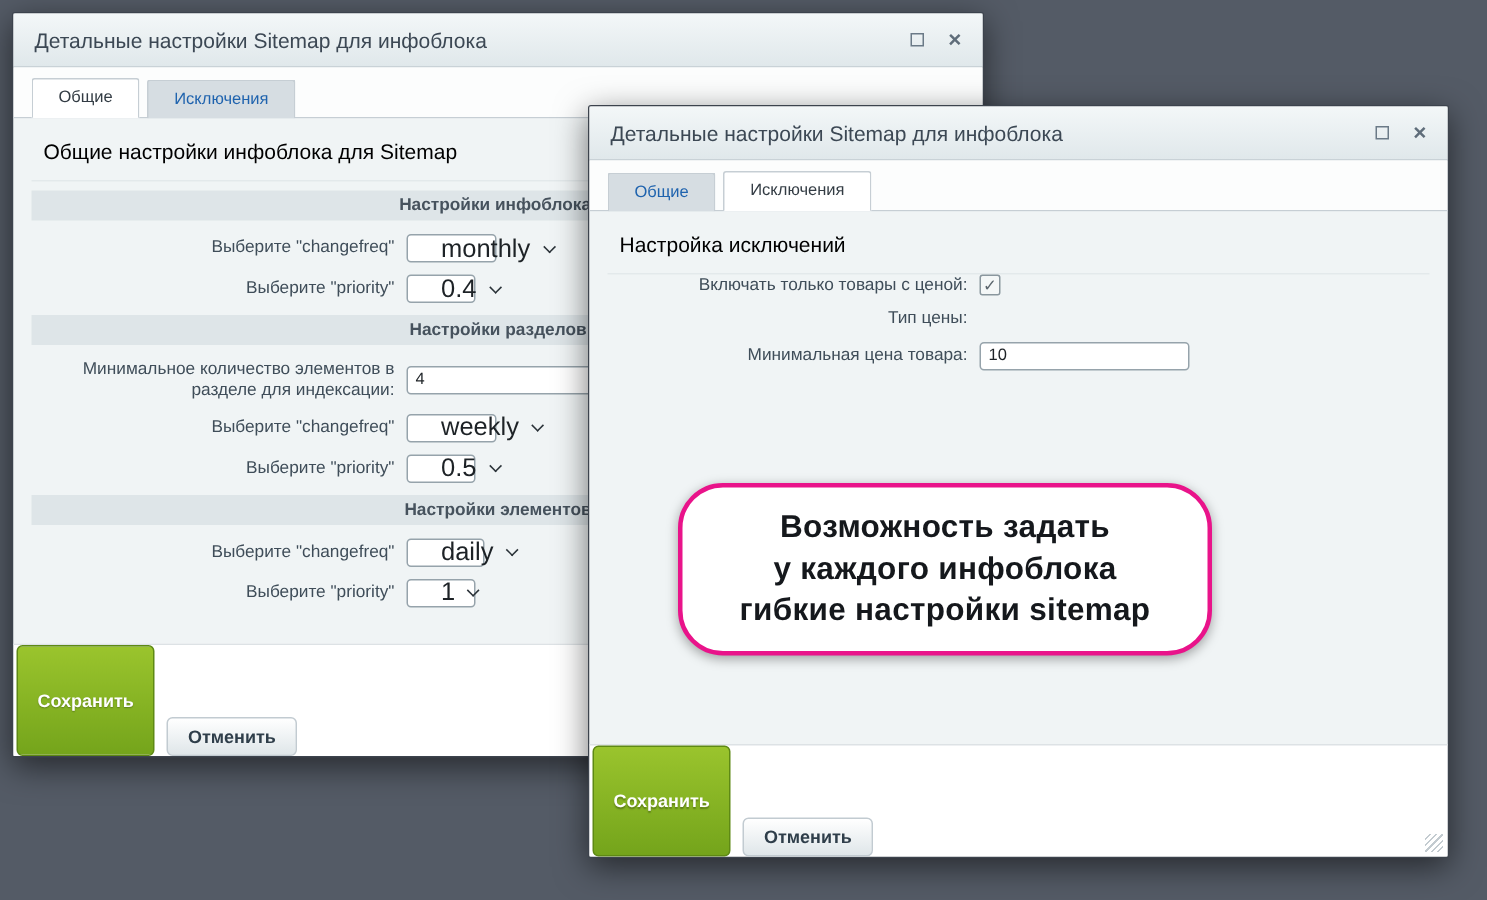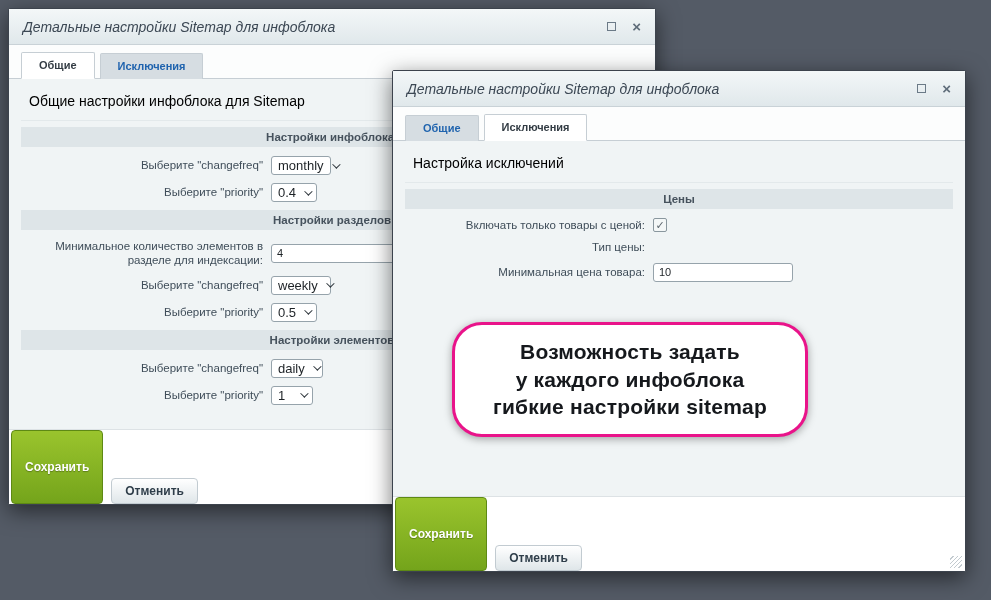--- a/index.html
+++ b/index.html
@@ -12,51 +12,51 @@
     border-radius:2px;
   }
   .win-back { left:8px; top:8px; width:648px; height:497px; z-index:1; }
   .win-front { left:392px; top:70px; width:574px; height:502px; z-index:2; }
 
   .titlebar {
     height:36px; flex:0 0 36px; background:linear-gradient(#f3f7f8,#e0e8eb);
     border-bottom:1px solid #c9d2d7; display:flex; align-items:center;
     justify-content:space-between; padding:0 14px;
   }
-  .title { font-size:14px; color:#3c4854;font-style:italic; }
+  .title { font-size:14px; color:#3c4854; }
   .win-ctrls { display:flex; align-items:center; gap:16px; }
   .ico-max { width:9px; height:9px; border:1px solid #6b7a87; display:inline-block; cursor:pointer; }
   .ico-close { font-size:15px; line-height:1; color:#5f6d7a; cursor:pointer; font-weight:bold; }
 
   .tabstrip {
     flex:0 0 34px; background:#fcfdfd; display:flex; align-items:flex-end;
     padding:0 12px; border-bottom:1px solid #c6ced4; gap:5px;
   }
   .tab {
-    font-size:11px; font-weight:bold; padding:6px 17px 7px;
+    font-size:11px; font-weight:normal; padding:6px 17px 7px;
     border:1px solid #c6ced4; border-bottom:none; border-radius:2px 2px 0 0;
     margin-bottom:-1px; cursor:pointer;
   }
   .tab.active { background:#fff; color:#333c44; border-bottom:1px solid #fff; }
   .tab.inactive { background:#d6dde2; color:#1f63ae; }
 
   .content { flex:1 1 auto; background:#f0f4f5; padding:8px 12px 0; overflow:hidden; }
   .heading { font-size:14px; color:#000000; padding:6px 8px 11px; border-bottom:1px solid #e3e9eb; }
   .band {
     height:20px; line-height:20px; background:#dee5e8; text-align:center;
     font-size:11.5px; font-weight:bold; color:#46525d; margin:6px 0 9px;
   }
   .frow { display:flex; align-items:center; margin-bottom:8px; }
   .lbl { width:250px; text-align:right; padding-right:8px; font-size:11.5px; color:#3f4d59; line-height:1.25; }
   .win-front .lbl { width:248px; }
 
   .sel {
     display:inline-flex; align-items:center; justify-content:space-between;
     background:#fff; border:1px solid #96a3ab; border-radius:3px;
-    font-size:13px; color:#1d2226; padding:2px 6px; height:19px; cursor:pointer;
+    font-size:17px; color:#1d2226; padding:2px 22px; height:19px; cursor:pointer;
   }
   .sel-arrow {
     width:6px; height:6px; border-right:1.6px solid #2a3238; border-bottom:1.6px solid #2a3238;
     transform:rotate(45deg) translateY(-2px); flex:0 0 auto; margin-left:8px;
   }
   .tinput {
     background:#fff; border:1px solid #96a3ab; border-radius:3px; height:19px;
     font-size:11px; color:#1d2226; padding:0 5px; font-family:"Liberation Sans",sans-serif;
   }
   .cbx {
@@ -174,21 +174,20 @@
       <span class="ico-close">×</span>
     </span>
   </div>
   <div class="tabstrip">
     <span class="tab inactive">Общие</span>
     <span class="tab active">Исключения</span>
   </div>
   <div class="content">
     <div class="heading">Настройка исключений</div>
 
-    <div class="band">Цены</div>
     <div class="frow">
       <span class="lbl">Включать только товары с ценой:</span>
       <span class="cbx">
         <span>✓</span>
       </span>
     </div>
     <div class="frow">
       <span class="lbl">Тип цены:</span>
     </div>
     <div class="frow">

